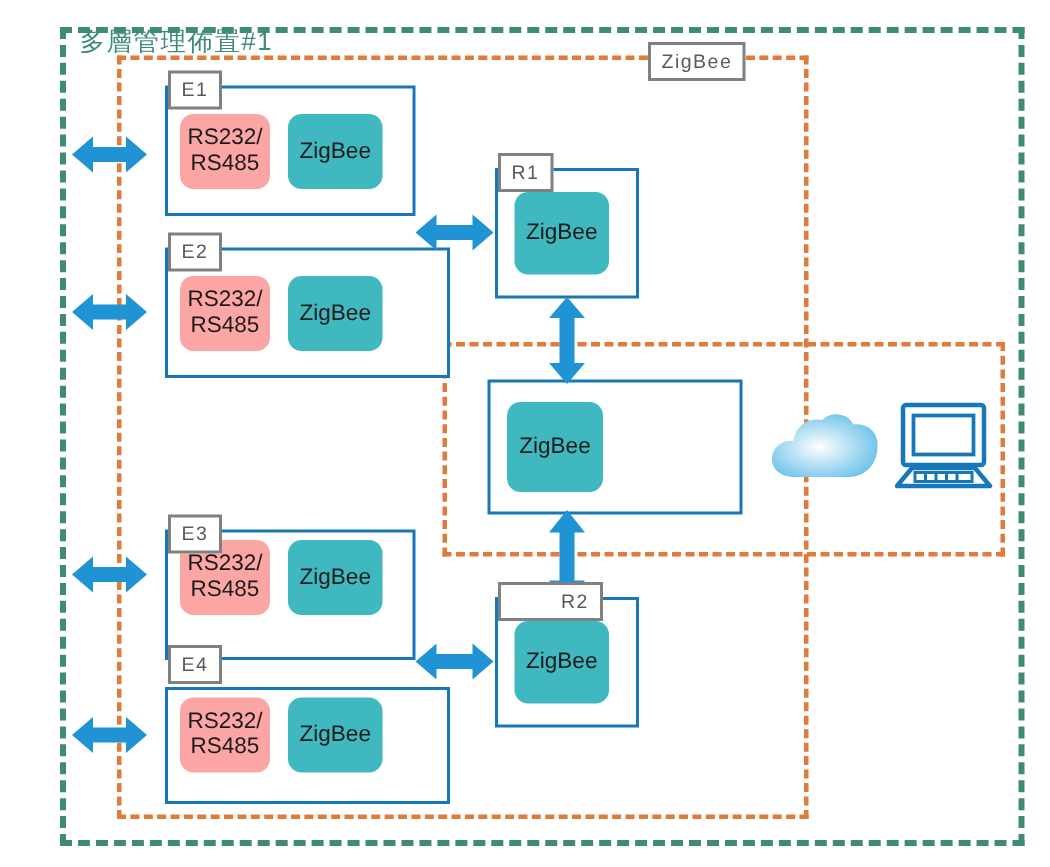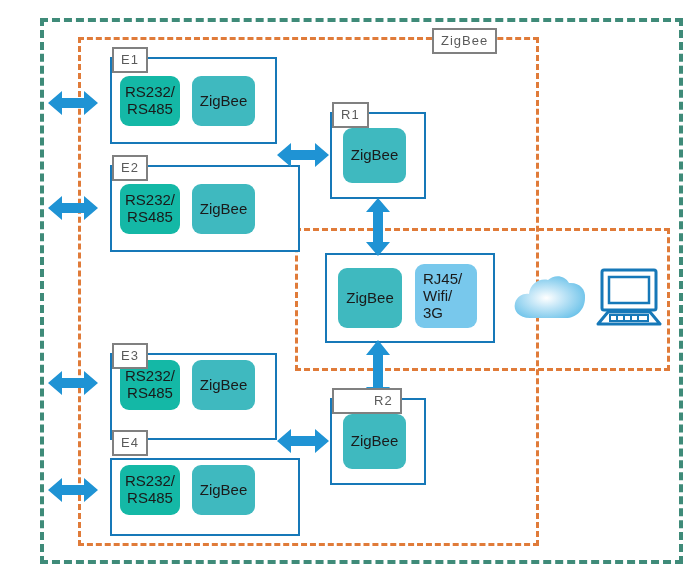--- a/index.html
+++ b/index.html
@@ -78,41 +78,42 @@
     box-sizing:border-box;
     display:flex;
     align-items:center;
     justify-content:center;
     font-size:15px;
     color:#1a1a1a;
     line-height:1.12;
     text-align:center;
     z-index:25;
   }
-  .pill.serial{background:#14b8a6;}
+  .pill.serial{background:#fca5a5;}
   .pill.zigbee{background:#3fb9bf;}
   .pill.wan{
     background:#78c8ec;
     justify-content:flex-start;
     align-items:flex-start;
     text-align:left;
     padding:7px 0 0 8px;
   }
   .pill span{display:block;}
   
   .arrow{position:absolute;z-index:30;}
   
   .iconwrap{position:absolute;z-index:30;}
 </style>
 </head>
 <body>
 
 <div id="stage">
 
   <div class="outer-zone"></div>
+  <div class="zone-title">多層管理佈置#1</div>
 
   <div class="zigbee-zone"></div>
   <div class="chip" style="left:432px;top:28px;">ZigBee</div>
 
   <div class="internet-zone"></div>
 
   <div class="devbox" style="left:110px;top:57px;width:167px;height:87px;"></div>
   <div class="chip" style="left:112px;top:47px;">E1</div>
   <div class="pill serial" style="left:120px;top:76px;width:60px;height:50px;">
     <div>
@@ -168,27 +169,20 @@
 
   <div class="devbox" style="left:330px;top:398px;width:96px;height:87px;"></div>
   <div class="chip" style="left:332px;top:388px;padding-left:40px;">R2</div>
   <div class="pill zigbee" style="left:343px;top:414px;width:63px;height:55px;">
     <span>ZigBee</span>
   </div>
 
   <div class="devbox" style="left:325px;top:253px;width:170px;height:90px;"></div>
   <div class="pill zigbee" style="left:338px;top:268px;width:64px;height:60px;">
     <span>ZigBee</span>
-  </div>
-  <div class="pill wan" style="left:415px;top:264px;width:62px;height:64px;">
-    <div>
-      <span>RJ45/</span>
-      <span>Wifi/</span>
-      <span>3G</span>
-    </div>
   </div>
 
   <div class="arrow" style="left:48px;top:88px;">
     <svg width="50" height="30" viewBox="0 0 50 30">
       <polygon points="0,15 14,3 14,10 36,10 36,3 50,15 36,27 36,20 14,20 14,27" fill="#1f93d4"></polygon>
     </svg>
   </div>
   <div class="arrow" style="left:48px;top:193px;">
     <svg width="50" height="30" viewBox="0 0 50 30">
       <polygon points="0,15 14,3 14,10 36,10 36,3 50,15 36,27 36,20 14,20 14,27" fill="#1f93d4"></polygon>

